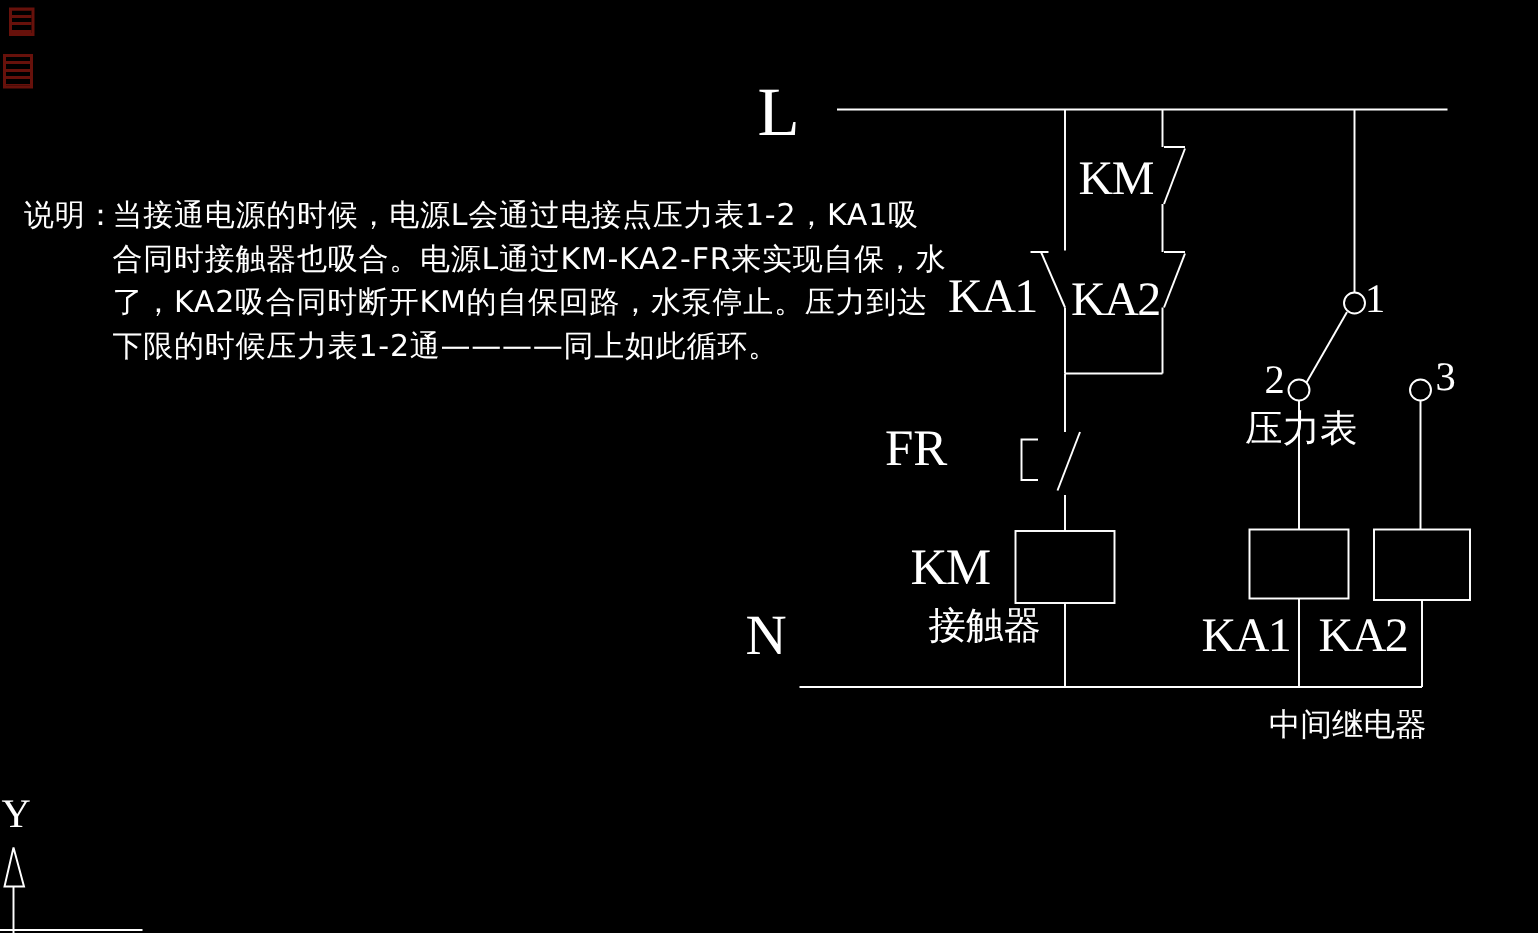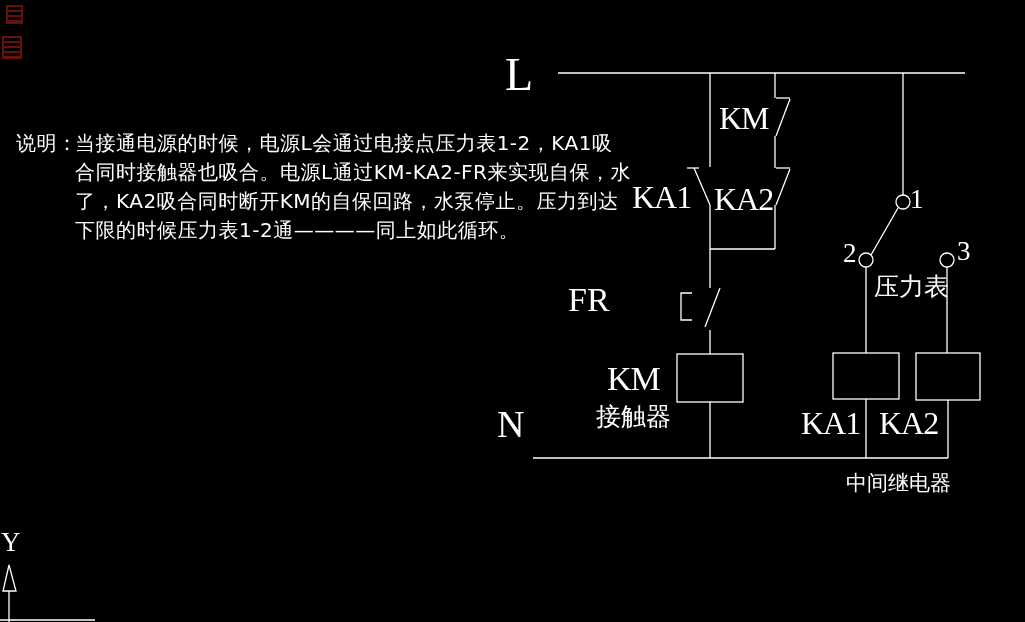--- a/index.html
+++ b/index.html
@@ -96,28 +96,28 @@
     <div class="cn note-line">下限的时候压力表1-2通————同上如此循环。</div>
   </div>
 
   <div class="abs cad" style="left:505px;top:52px;font-size:46px;">L</div>
   <div class="abs cad" style="left:497px;top:405px;font-size:38px;">N</div>
 
   <div class="abs cad" style="left:719px;top:102px;font-size:32px;letter-spacing:-1px;">KM</div>
   <div class="abs cad" style="left:632px;top:181px;font-size:32px;letter-spacing:-1px;">KA1</div>
   <div class="abs cad" style="left:714px;top:183px;font-size:32px;letter-spacing:-1px;">KA2</div>
 
-  <div class="abs cad" style="left:568px;top:283px;font-size:34px;text-align:center;">FR</div>
+  <div class="abs cad" style="left:590px;top:283px;font-size:34px;text-align:center;">FR</div>
 
   <div class="abs cad" style="left:607px;top:362px;font-size:34px;letter-spacing:-1px;">KM</div>
-  <div class="abs cn" style="left:596px;top:404px;font-size:25px;">接触器</div>
+  <div class="abs cn" style="left:619px;top:404px;font-size:25px;">接触器</div>
 
   <div class="abs cad" style="left:910px;top:186px;font-size:27px;">1</div>
   <div class="abs cad" style="left:843px;top:240px;font-size:27px;">2</div>
   <div class="abs cad" style="left:957px;top:238px;font-size:27px;">3</div>
-  <div class="abs cn" style="left:874px;top:274px;font-size:25px;font-family:Liberation Serif, serif;">压力表</div>
+  <div class="abs cn" style="left:830px;top:274px;font-size:25px;font-family:Liberation Serif, serif;">压力表</div>
 
   <div class="abs cad" style="left:801px;top:407px;font-size:32px;letter-spacing:-1px;">KA1</div>
   <div class="abs cad" style="left:879px;top:407px;font-size:32px;letter-spacing:-1px;">KA2</div>
   <div class="abs cn bold" style="left:846px;top:473px;font-size:21px;">中间继电器</div>
 
   <div class="abs cad" style="left:1px;top:529px;font-size:27px;">Y</div>
 </div>
 
 </body></html>

